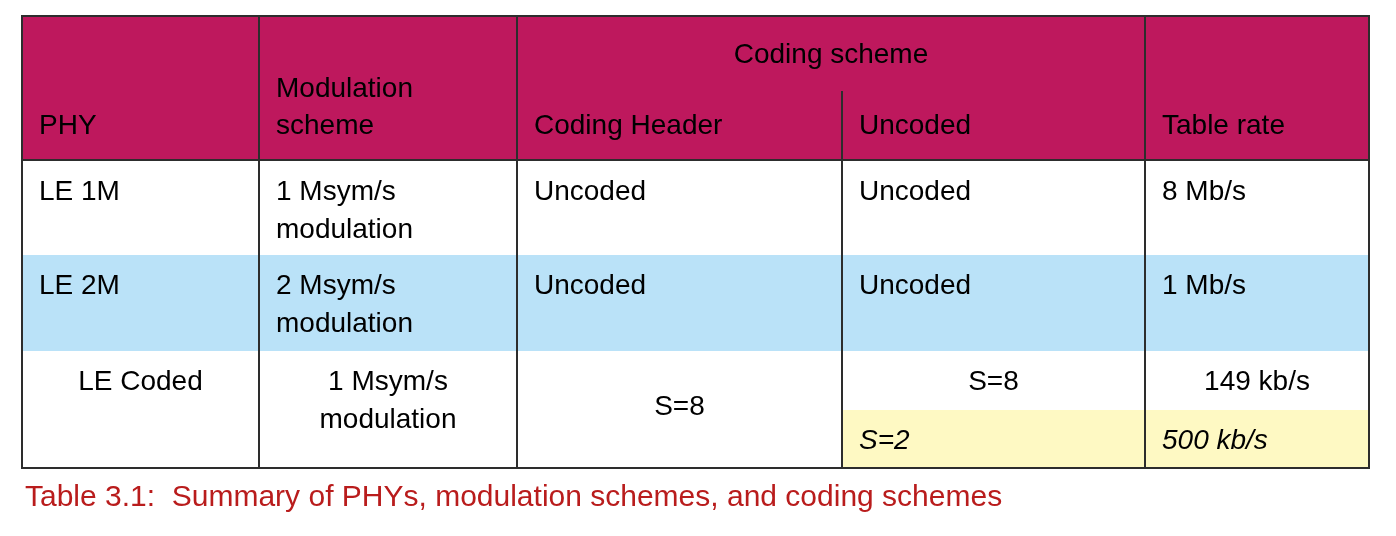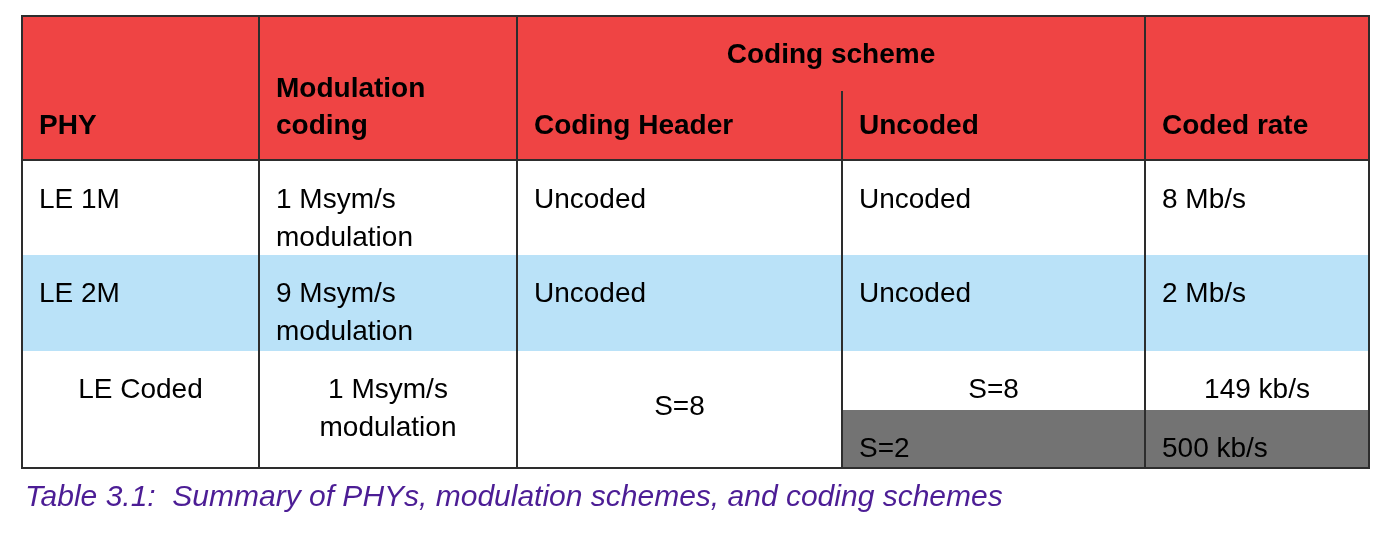--- a/index.html
+++ b/index.html
@@ -29,108 +29,107 @@
     line-height: 1.34;
   }
   table.spec-table th,
   table.spec-table td {
     border-left: 2px solid #2d2d2d;
     box-sizing: border-box;
     overflow: hidden;
   }
   
   thead th {
-    background: #ef4444;
-    font-weight: bold;
+    background: #be185d;
+    font-weight: normal;
     text-align: left;
     vertical-align: bottom;
     padding: 0 16px 15px 16px;
     border-bottom: 2px solid #2d2d2d;
   }
   thead th.coding-span {
     text-align: center;
     vertical-align: middle;
     padding: 0;
     border-bottom: 0; 
   }
   thead tr.h2 th {
     border-top: 0;
   }
   thead th.sub-payload {
     border-left-width: 2px;
   }
   
   tbody td {
     vertical-align: top;
-    padding: 19px 16px 0 16px;
+    padding: 11px 16px 0 16px;
     border-top: 0;
     border-bottom: 0;
   }
   tr.h1 { height: 75px; }
   tr.h2 { height: 69px; }
   tr.r-le1m  { height: 95px; }
   tr.r-le2m  { height: 96px; }
   tr.r-coded-a { height: 59px; text-align: center; }
   tr.r-coded-b { height: 58px; }
   tr.r-le2m td { background: #bae2f8; margin-top: 42px; }
-  tr.r-coded-b td { background: #737373; }
+  tr.r-coded-b td { background: #fef9c3; font-style: italic; }
   td.v-mid {
     vertical-align: middle;
     padding-top: 0;
     padding-bottom: 6px;
   }
   .caption {
     position: absolute;
     left: 25px;
     top: 479px;
     font-size: 30px;
-    font-style: italic;
     white-space: pre-wrap;
-    color: #4c1d95;
+    color: #b91c1c;
   }
 </style>
 </head>
 <body>
 
 <div class="page">
 
   <table class="spec-table">
     <colgroup>
       <col style="width:237px">
       <col style="width:258px">
       <col style="width:325px">
       <col style="width:303px">
       <col style="width:224px">
     </colgroup>
     <thead>
       <tr class="h1">
         <th rowspan="2">PHY</th>
-        <th rowspan="2">Modulation coding</th>
+        <th rowspan="2">Modulation scheme</th>
         <th colspan="2" class="coding-span">Coding scheme</th>
-        <th rowspan="2">Coded rate</th>
+        <th rowspan="2">Table rate</th>
       </tr>
       <tr class="h2">
         <th class="sub-access">Coding Header</th>
         <th class="sub-payload">Uncoded</th>
       </tr>
     </thead>
     <tbody>
       <tr class="r-le1m">
         <td>LE 1M</td>
         <td>1 Msym/s modulation</td>
         <td>Uncoded</td>
         <td>Uncoded</td>
         <td>8 Mb/s</td>
       </tr>
       <tr class="r-le2m">
         <td>LE 2M</td>
-        <td>9 Msym/s modulation</td>
+        <td>2 Msym/s modulation</td>
         <td>Uncoded</td>
         <td>Uncoded</td>
-        <td>2 Mb/s</td>
+        <td>1 Mb/s</td>
       </tr>
       <tr class="r-coded-a">
         <td rowspan="2">LE Coded</td>
         <td rowspan="2">1 Msym/s modulation</td>
         <td rowspan="2" class="v-mid">S=8</td>
         <td>S=8</td>
         <td>149 kb/s</td>
       </tr>
       <tr class="r-coded-b">
         <td>S=2</td>

